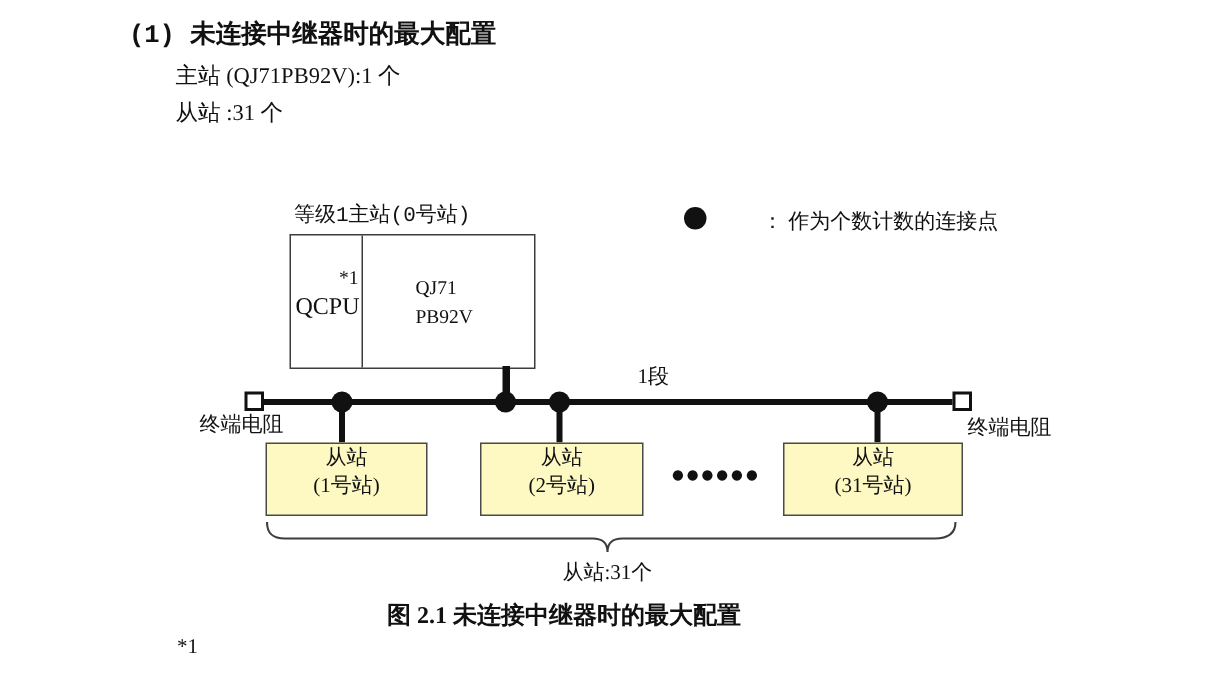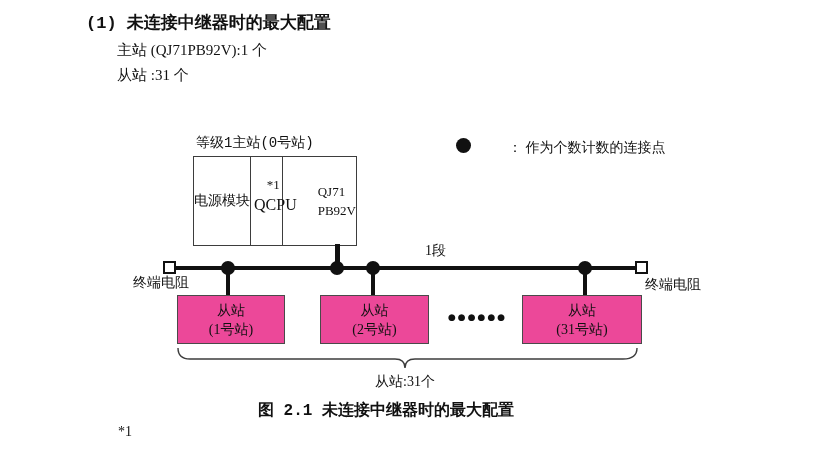--- a/index.html
+++ b/index.html
@@ -29,45 +29,44 @@
 
   
   .bus { left:170px; top:266px; width:472px; height:4px; background:#111; }
   .term-sq { width:9px; height:9px; background:#fff; border:2px solid #111; }
   .conn-dot { width:14px; height:14px; border-radius:50%; background:#111; top:261px; }
   .drop { width:4px; background:#111; }
   .master-drop { left:335px; top:244px; width:5px; height:23px; background:#111; }
 
   
   .slave-box {
-    top:295px; height:47px; border:1px solid #4a4a4a; background:#ec4899;
-    display:flex; flex-direction:column; align-items:center; justify-content:center;
+    top:295px; height:47px; border:1px solid #4a4a4a; background:#fef9c3;
+    display:flex; flex-direction:column; align-items:center; justify-content:flex-start;
     font-size:14px; line-height:19px; text-align:center; position:absolute;
   }
 
   .legend-dot { left:456px; top:138px; width:15px; height:15px; border-radius:50%; background:#111; }
 
   .ellipsis { left:448px; top:312px; font-size:9px; letter-spacing:2px;
     font-family:"DejaVu Sans", sans-serif; color:#111; }
 
-  .caption { font-family:Liberation Mono, monospace; font-weight:bold; font-size:16px; }
+  .caption { font-family:Liberation Serif, serif; font-weight:bold; font-size:16px; }
 </style>
 </head>
 <body>
 
 <div class="page">
 
   <div class="abs doc-title" style="left:86px; top:11px;font-family:Liberation Mono, monospace;">(1) 未连接中继器时的最大配置</div>
   <div class="abs body-line" style="left:117px; top:41px;">主站 (QJ71PB92V):1 个</div>
   <div class="abs body-line" style="left:117px; top:66px;text-align:center;">从站 :31 个</div>
 
   <div class="abs dia-label" style="left:196px; top:134px;font-family:Liberation Mono, monospace;">等级1主站(0号站)</div>
 
   <div class="abs master-box">
-    <div class="mcell mcell-power">电源模块</div>
     <div class="mcell mcell-cpu">
       <span class="cpu-text">QCPU</span>
       <span class="cpu-note">*1</span>
     </div>
     <div class="mcell mcell-mod">
       <span>QJ71</span>
       <span>PB92V</span>
     </div>
   </div>
 

